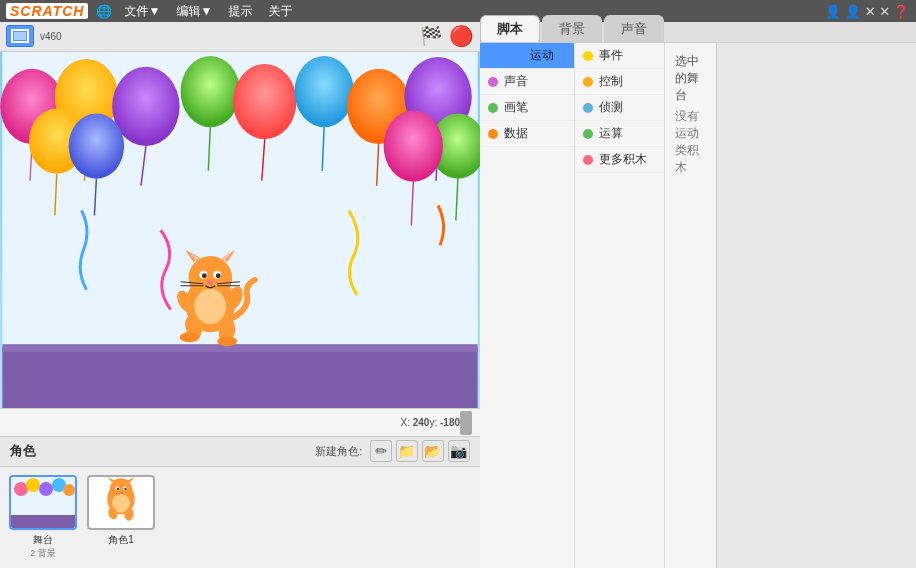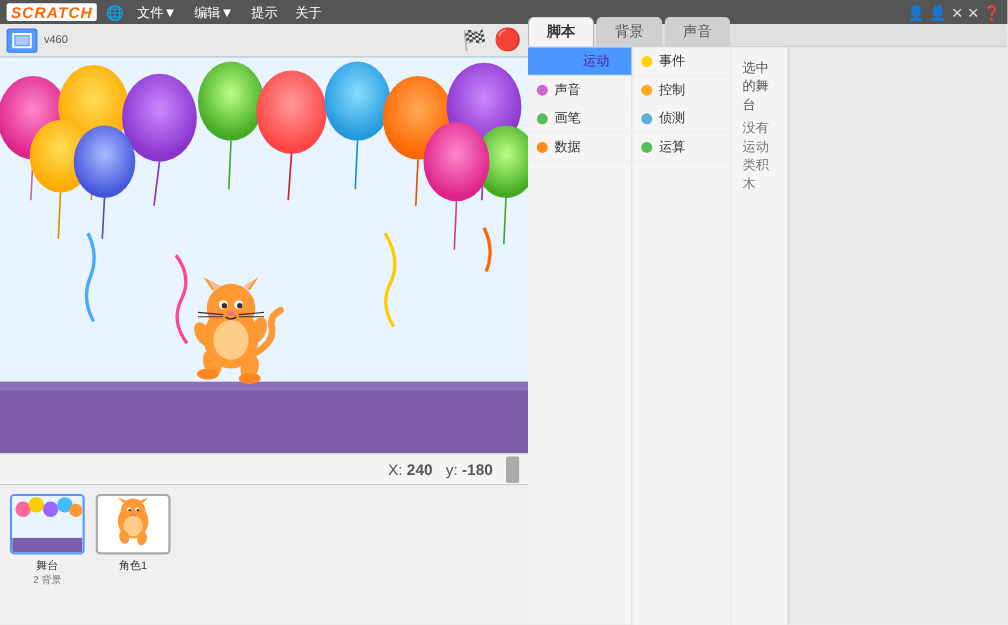--- a/index.html
+++ b/index.html
@@ -33,21 +33,21 @@
     
     #stage-canvas {
       width: 480px; height: 360px; overflow: hidden; position: relative;
       background: linear-gradient(to bottom, #87CEEB 0%, #b0e0ff 100%);
     }
 
     
     #stage-canvas svg { position: absolute; top: 0; left: 0; width: 100%; height: 100%; }
 
     
-    #stage-info { height: 28px; background: #f5f5f5; border-top: 1px solid #ccc; display: flex; align-items: center; justify-content: flex-end; padding: 0 8px; gap: 12px; font-size: 14px; color: #555; }
+    #stage-info { height: 28px; background: #f5f5f5; border-top: 1px solid #ccc; display: flex; align-items: center; justify-content: flex-end; padding: 0 8px; font-size: 10px; color: #555; }
 
     
     #sprite-area { background: #f0f0f0; border-top: 1px solid #ccc; flex: 1; display: flex; flex-direction: column; }
     #sprite-header { height: 30px; background: #e8e8e8; border-bottom: 1px solid #ccc; display: flex; align-items: center; padding: 0 10px; }
     #sprite-header-label { font-size: 13px; font-weight: bold; color: #333; }
     #sprite-header-right { margin-left: auto; display: flex; align-items: center; gap: 4px; font-size: 11px; color: #555; }
     #sprite-header-right span { font-size: 11px; color: #555; margin-right: 4px; }
     .new-sprite-btn { width: 22px; height: 22px; background: #e8e8e8; border: 1px solid #bbb; border-radius: 3px; display: flex; align-items: center; justify-content: center; cursor: pointer; font-size: 14px; color: #555; }
 
     
@@ -62,21 +62,21 @@
     #script-area { flex: 1; display: flex; flex-direction: column; background: #f5f5f5; }
 
     
     #script-tabs { height: 21px; background: #e0e0e0; display: flex; align-items: flex-end; border-bottom: 1px solid #ccc; }
     .script-tab { padding: 4px 16px; font-size: 13px; cursor: pointer; border-radius: 6px 6px 0 0; border: 1px solid #ccc; border-bottom: none; margin-right: 2px; background: #d0d0d0; color: #555; }
     .script-tab.active { background: #f5f5f5; color: #333; font-weight: bold; border-color: #bbb; }
 
     
     #blocks-palette { display: flex; flex: 1; overflow: hidden; }
     .cat-item { height: 26px; display: flex; align-items: center; padding-left: 8px; cursor: pointer; font-size: 12px; color: #333; border-bottom: 1px solid #eee; }
-    .cat-item.active { background: #4C97FF; color: #4c1d95; padding-left: 34px; }
+    .cat-item.active { background: #4C97FF; color: #0f172a; padding-left: 34px; }
     .cat-dot { width: 10px; height: 10px; border-radius: 50%; margin-right: 6px; flex-shrink: 0; }
 
     
     #category-list-right { width: 90px; background: #f5f5f5; border-right: 1px solid #ddd; }
     .cat-item-right { height: 26px; display: flex; align-items: center; padding-left: 8px; cursor: pointer; font-size: 12px; color: #333; border-bottom: 1px solid #eee; }
     .cat-dot-r { width: 10px; height: 10px; border-radius: 50%; margin-right: 6px; flex-shrink: 0; }
 
     
     #blocks-info { flex: 1; background: #f5f5f5; padding: 10px; }
     .info-title { font-size: 12px; color: #555; margin-bottom: 4px; }
@@ -247,20 +247,30 @@
       </svg>
     </div>
 
     <div id="stage-info">
       <span><span>X:</span> <strong>240</strong></span>
       <span><span>y:</span> <strong>-180</strong></span>
       <div style="width:12px;height:24px;background:#aaa;cursor:ns-resize;border-radius:2px;"></div>
     </div>
 
     <div id="sprite-area">
+      <div id="sprite-header">
+        <span id="sprite-header-label">角色</span>
+        <div id="sprite-header-right">
+          <span>新建角色:</span>
+          <div class="new-sprite-btn" title="绘制">✏</div>
+          <div class="new-sprite-btn" title="上传">📁</div>
+          <div class="new-sprite-btn" title="惊喜">📂</div>
+          <div class="new-sprite-btn" title="相机">📷</div>
+        </div>
+      </div>
       <div id="sprite-list">
 
         <div class="sprite-item">
           <div class="sprite-thumb selected">
             <svg width="64" height="51" viewBox="0 0 64 51">
               <rect width="64" height="51" fill="#e8f4ff"></rect>
 
               <circle cx="10" cy="12" r="7" fill="#ff6699"></circle>
               <circle cx="22" cy="8" r="7" fill="#ffcc00"></circle>
               <circle cx="35" cy="12" r="7" fill="#9966ff"></circle>
@@ -336,20 +346,24 @@
           <span>控制</span>
         </div>
         <div class="cat-item-right">
           <div class="cat-dot-r" style="background:#5CB1D6;"></div>
           <span>侦测</span>
         </div>
         <div class="cat-item-right">
           <div class="cat-dot-r" style="background:#59C059;"></div>
           <span>运算</span>
         </div>
+        <div class="cat-item-right">
+          <div class="cat-dot-r" style="background:#FF6680;"></div>
+          <span>更多积木</span>
+        </div>
       </div>
 
       <div id="blocks-info">
         <div class="info-title">选中的舞台</div>
         <div class="info-desc">没有运动类积木</div>
       </div>
 
       <div id="script-editor" style="background:#e8e8e8;"></div>
     </div>
   </div>

